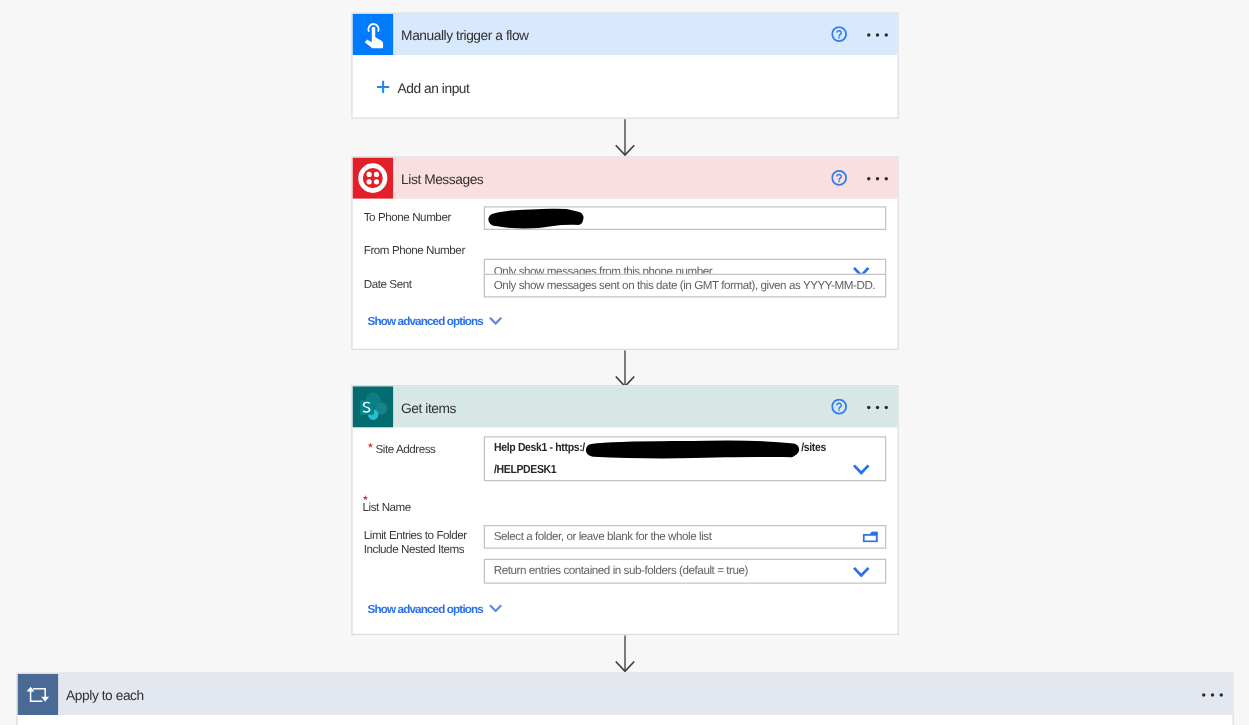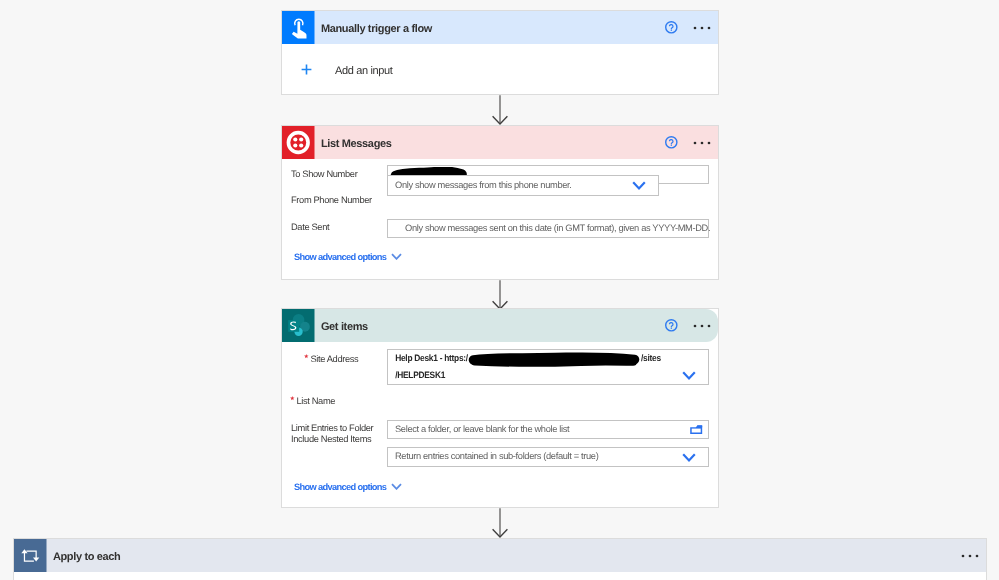--- a/index.html
+++ b/index.html
@@ -4,40 +4,40 @@
 <style>
   html,body{margin:0;padding:0;}
   body{width:999px;height:580px;background:#f7f7f7;
        font-family:"Liberation Sans",sans-serif;overflow:hidden;
        text-rendering:geometricPrecision;}
   .canvas{position:relative;width:999px;height:580px;}
 
   .card{position:absolute;background:#fff;border:1px solid #dcdcdc;box-sizing:border-box;}
   .card-header{display:flex;align-items:center;height:33px;box-sizing:border-box;}
   .card-icon{width:32.5px;height:33px;flex:none;display:block;}
-  .card-title{font-size:11px;color:#323130;margin-left:6.4px;letter-spacing:-0.35px;padding-top:3px;font-weight:bold;}
+  .card-title{font-size:11px;color:#323130;margin-left:6.4px;letter-spacing:-0.35px;padding-top:3px;}
   .hdr-actions{margin-left:auto;display:flex;align-items:center;}
   .help-ic{width:12.6px;height:12.6px;display:block;}
   .ellipsis{display:flex;align-items:center;margin-right:7.4px;line-height:0;}
 
   
   .frow{position:absolute;display:flex;align-items:flex-start;}
   .flabel{font-size:9.3px;letter-spacing:-0.35px;color:#3b3a39;white-space:nowrap;}
   .req{display:inline-block;margin-right:1.8px;margin-top:0px;line-height:0;}
   .fbox{position:absolute;box-sizing:border-box;border:1px solid #c3c3c3;background:#fff;
         display:flex;align-items:center;}
   .fval{font-size:9.3px;font-weight:600;letter-spacing:-0.3px;color:#262626;padding-left:8px;white-space:nowrap;display:inline-block;transform:scaleX(0.90);transform-origin:left center;}
   .fph{font-size:9.3px;letter-spacing:-0.35px;color:#616161;padding-left:7px;white-space:nowrap;position:relative;top:-1px;}
   .chev{margin-left:auto;margin-right:12.2px;display:block;line-height:0;}
 
   .adv{position:absolute;line-height:0;height:0;}
   .adv span.lbl{font-size:9.3px;font-weight:600;letter-spacing:-0.67px;line-height:12px;color:#2a71ef;position:absolute;left:0;top:0;white-space:nowrap;}
   .adv span.cv{position:absolute;left:97px;top:1.5px;}
 
-  .addinput{position:absolute;display:flex;align-items:center;gap:17px;}
+  .addinput{position:absolute;display:flex;align-items:center;}
   .addinput .plus{display:block;}
   .addinput span{font-size:11px;letter-spacing:-0.35px;color:#323130;margin-left:6.5px;padding-top:2px;}
 
   .arrow{position:absolute;}
 </style>
 </head>
 <body>
 
 <div class="canvas">
 
@@ -110,47 +110,47 @@
           <svg width="18" height="4" viewBox="0 0 18 4">
               <circle cx="2" cy="2" r="1.35" fill="#2a2a2a"></circle>
               <circle cx="9" cy="2" r="1.35" fill="#2a2a2a"></circle>
               <circle cx="16" cy="2" r="1.35" fill="#2a2a2a"></circle>
             </svg>
         </div>
       </div>
     </div>
 
     <div class="frow" style="left:9px;top:43px;">
-      <span class="flabel">To Show Number</span>
+      <span class="flabel">To Phone Number</span>
     </div>
     <div class="fbox" style="left:105px;top:39px;width:322px;height:19px;">
       <span style="position:absolute;left:1px;top:1px;">
         <svg width="79" height="17" viewBox="0 0 79 17">
           <path d="M6.5 8.6 C 14 5.0, 34 6.3, 48 4.5 C 58 3.4, 67 5.3, 73 7.2" fill="none" stroke="#000" stroke-width="9.6" stroke-linecap="round"></path>
           <path d="M7.0 9.8 C 22 12.6, 40 12.3, 53 10.0 C 61 8.6, 68 9.0, 73.5 9.0" fill="none" stroke="#000" stroke-width="7.8" stroke-linecap="round"></path>
         </svg>
       </span>
     </div>
 
     <div class="frow" style="left:9px;top:69px;">
       <span class="flabel">From Phone Number</span>
     </div>
-    <div class="fbox" style="left:105px;top:49px;width:272px;height:21px;">
+    <div class="fbox" style="left:105px;top:81px;width:322px;height:21px;">
       <span class="fph">Only show messages from this phone number.</span>
       <span class="chev">
         <svg width="14" height="9" viewBox="0 0 14 9">
           <path d="M1.2 1.3 L7 7.4 L12.8 1.3" fill="none" stroke="#2a71ef" stroke-width="2.2"></path>
         </svg>
       </span>
     </div>
 
     <div class="frow" style="left:9px;top:96px;">
       <span class="flabel">Date Sent</span>
     </div>
-    <div class="fbox" style="left:105px;top:93px;width:322px;height:19px;padding-left:10px;">
+    <div class="fbox" style="left:105px;top:93px;width:322px;height:19px;">
       <span class="fph">Only show messages sent on this date (in GMT format), given as YYYY-MM-DD.</span>
     </div>
 
     <div class="adv" style="left:12px;top:125px;">
       <span class="lbl">Show advanced options</span>
       <span class="cv">
         <svg width="11" height="7" viewBox="0 0 11 7">
           <path d="M1 1.2 L5.5 5.8 L10 1.2" fill="none" stroke="#5b8ce4" stroke-width="1.8"></path>
         </svg>
       </span>
@@ -158,21 +158,21 @@
   </div>
 
   <div class="arrow" style="left:489px;top:280px;">
     <svg width="22" height="31" viewBox="0 0 22 31">
       <path d="M11 0.3 V28.8" stroke="#4b4a49" stroke-width="1.15" fill="none"></path>
       <path d="M3.6 21.2 L11 29.0 L18.4 21.2" stroke="#3f3e3d" stroke-width="1.35" fill="none" stroke-linecap="butt"></path>
     </svg>
   </div>
 
   <div class="card" id="card3" style="left:281px;top:308px;width:438px;height:200px;">
-    <div class="card-header" style="background:#d7e7e6;border-radius:12px;">
+    <div class="card-header" style="background:#d7e7e6;">
       <div class="card-icon">
         <svg width="32.5" height="33" viewBox="0 0 32 32" preserveAspectRatio="none">
           <rect width="32" height="32" fill="#036c70"></rect>
           <circle cx="16.3" cy="10.6" r="5.8" fill="#0b7e84"></circle>
           <circle cx="22.6" cy="17.2" r="4.8" fill="#14838b"></circle>
           <circle cx="16.3" cy="22.0" r="4.1" fill="#28becd"></circle>
           <rect x="6.1" y="10.8" width="10.8" height="11.3" fill="#038387"></rect>
           <g transform="translate(7.2,12.0) scale(0.675,0.615) translate(-3.55,-3.35)">
             <path d="M13.0 6.2 q-1.4 -1.1 -3.3 -1.1 q-3.0 0 -3.0 2.0 q0 1.0 0.8 1.55 q0.8 0.55 2.6 1.15 q1.9 0.65 2.8 1.5 q0.9 0.85 0.9 2.2 q0 1.85 -1.4 2.8 q-1.4 0.95 -3.6 0.95 q-2.2 0 -3.7 -0.85 v-2.3 q1.7 1.35 3.75 1.35 q3.0 0 3.0 -2.05 q0 -1.0 -0.85 -1.6 q-0.85 -0.6 -2.65 -1.2 q-1.85 -0.6 -2.7 -1.45 q-0.85 -0.85 -0.85 -2.1 q0 -1.8 1.4 -2.75 q1.4 -0.95 3.45 -0.95 q2.0 0 3.35 0.7 z" fill="#fff"></path>
           </g>
@@ -190,21 +190,21 @@
         <div class="ellipsis">
           <svg width="18" height="4" viewBox="0 0 18 4">
               <circle cx="2" cy="2" r="1.35" fill="#2a2a2a"></circle>
               <circle cx="9" cy="2" r="1.35" fill="#2a2a2a"></circle>
               <circle cx="16" cy="2" r="1.35" fill="#2a2a2a"></circle>
             </svg>
         </div>
       </div>
     </div>
 
-    <div class="frow" style="left:22px;top:45px;">
+    <div class="frow" style="left:12px;top:45px;">
       <span class="req"><svg width="4.6" height="4.6" viewBox="0 0 10 10">
             <path d="M5 0 L6.2 3.5 L9.8 3.5 L6.9 5.8 L8 9.3 L5 7.1 L2 9.3 L3.1 5.8 L0.2 3.5 L3.8 3.5 Z" fill="#e1353f"></path>
           </svg></span>
       <span class="flabel">Site Address</span>
     </div>
     <div class="fbox" style="left:105px;top:40px;width:322px;height:36px;display:block;">
       <div style="position:relative;height:36px;">
         <span class="fval" style="position:absolute;left:0;top:3px;">Help Desk1 - https:/</span>
         <span style="position:absolute;left:78px;top:0.5px;">
           <svg width="178" height="18" viewBox="0 0 178 18">
@@ -215,21 +215,21 @@
         <span class="fval" style="position:absolute;left:253px;top:3px;padding-left:0;">/sites</span>
         <span class="fval" style="position:absolute;left:0;top:20px;">/HELPDESK1</span>
         <span style="position:absolute;right:12.2px;top:21px;line-height:0;">
           <svg width="14" height="9" viewBox="0 0 14 9">
             <path d="M1.2 1.3 L7 7.4 L12.8 1.3" fill="none" stroke="#2a71ef" stroke-width="2.2"></path>
           </svg>
         </span>
       </div>
     </div>
 
-    <div class="frow" style="left:8px;top:87px;">
+    <div class="frow" style="left:8px;top:87px;flex-direction:column;">
       <span class="req"><svg width="4.6" height="4.6" viewBox="0 0 10 10">
             <path d="M5 0 L6.2 3.5 L9.8 3.5 L6.9 5.8 L8 9.3 L5 7.1 L2 9.3 L3.1 5.8 L0.2 3.5 L3.8 3.5 Z" fill="#e1353f"></path>
           </svg></span>
       <span class="flabel">List Name</span>
     </div>
 
     <div class="frow" style="left:9px;top:114px;">
       <span class="flabel">Limit Entries to Folder</span>
     </div>
     <div class="fbox" style="left:105px;top:111px;width:322px;height:19px;gap:28px;">

